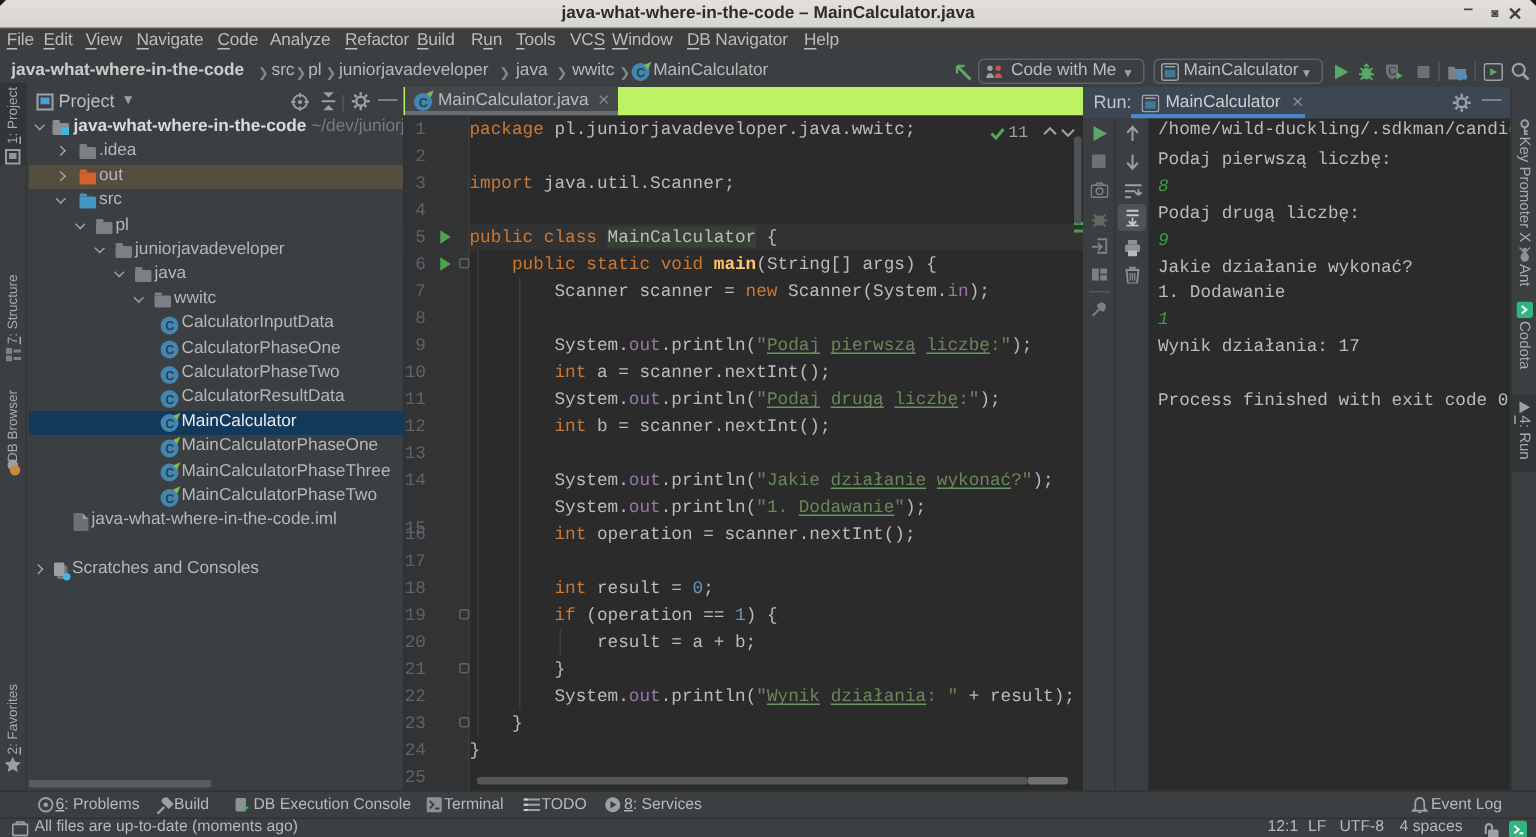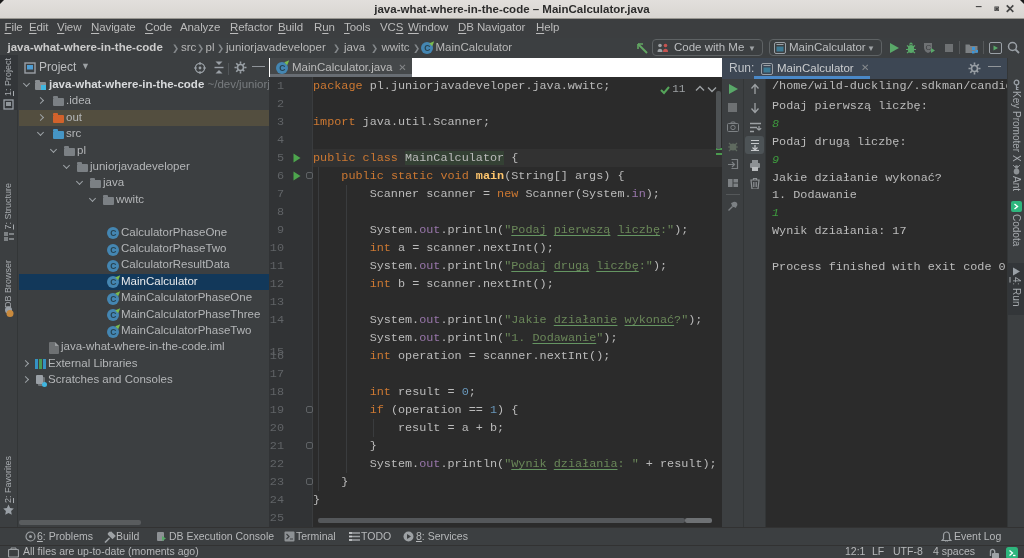--- a/index.html
+++ b/index.html
@@ -23,21 +23,21 @@
 
 #project{left:19px;top:0;width:250px;height:469px;background:#3c3f41;overflow:hidden}
 #pheader{position:absolute;left:0;top:0;width:250px;height:19px}
 #tree{position:absolute;left:0;top:19px;width:250px;height:450px;font-size:11.5px;color:#b4b6b8}
 .trow{position:absolute;left:0;width:250px;height:16.4px;white-space:nowrap}
 .trow .txt{position:absolute;top:1px}
 .ticon{position:absolute;top:2.5px;width:12px;height:12px}
 .tchev{position:absolute;width:5px;height:5px;border-right:1.5px solid #9da2a6;border-bottom:1.5px solid #9da2a6}
 
 #editor{left:269px;top:0;width:453px;height:469px;background:#2b2b2b}
-#tabbar{position:absolute;left:0;top:0;width:453px;height:19px;background:#ffffff}
+#tabbar{position:absolute;left:0;top:0;width:453px;height:19px;background:#bef264}
 #tab1{position:absolute;left:1px;top:0;height:19px;background:#45484a;padding:0 5px 0 22px;line-height:18px;color:#bbbbbb;font-size:11.5px;border-bottom:3px solid #686d73}
 #edbody{position:absolute;left:0;top:19px;width:453px;height:450px;background:#2b2b2b;font-family:"Liberation Mono",monospace;font-size:11.8px;line-height:18px}
 #gutter{position:absolute;left:0;top:0;width:44px;height:450px;background:#313335;border-right:1px solid #3a3c3e;color:#606366;text-align:right}
 #gutter div{position:absolute;right:28px;width:30px;height:18px;text-align:right}
 #code{position:absolute;left:44px;top:0;width:409px;height:450px;overflow:hidden}
 .cl{position:absolute;left:0;width:453px;height:18px;white-space:pre}
 .cl span{white-space:pre}
 .k{color:#cc7832}.s{color:#6a8759}.n{color:#6897bb}.f{color:#9876aa;}.m{color:#ffc66d;font-weight:bold}
 .fm{position:absolute;left:37px;width:7px;height:7px;border:1px solid #5f6265;border-radius:2px;background:#323537}
 .su{text-decoration:underline;text-decoration-color:#659562;text-underline-offset:2px}
@@ -253,20 +253,24 @@
    <div class="trow" style="top:98.4px">
           <span class="tchev e" style="left:58px"></span>
           <span class="ticon fold" style="left:71px"></span>
           <span class="txt" style="left:84px">java</span>
         </div>
    <div class="trow" style="top:114.8px">
           <span class="tchev e" style="left:71px"></span>
           <span class="ticon fold" style="left:84px"></span>
           <span class="txt" style="left:97px">wwitc</span>
         </div>
+   <div class="trow" style="top:131.2px">
+          <span class="ticon cls" style="left:88px"></span>
+          <span class="txt" style="left:102px">CalculatorInputData</span>
+        </div>
    <div class="trow" style="top:164px">
           <span class="ticon cls" style="left:88px"></span>
           <span class="txt" style="left:102px">CalculatorPhaseTwo</span>
         </div>
    <div class="trow" style="top:147.6px">
           <span class="ticon cls" style="left:88px"></span>
           <span class="txt" style="left:102px">CalculatorPhaseOne</span>
         </div>
    <div class="trow" style="top:180.4px">
           <span class="ticon cls" style="left:88px"></span>
@@ -284,25 +288,20 @@
           <span class="ticon cls run" style="left:88px"></span>
           <span class="txt" style="left:102px">MainCalculatorPhaseThree</span>
         </div>
    <div class="trow" style="top:246px">
           <span class="ticon cls run" style="left:88px"></span>
           <span class="txt" style="left:102px">MainCalculatorPhaseTwo</span>
         </div>
    <div class="trow" style="top:262.4px">
           <span class="ticon iml" style="left:30px"></span>
           <span class="txt" style="left:42px">java-what-where-in-the-code.iml</span>
-        </div>
-   <div class="trow" style="top:278.8px">
-          <span class="tchev c" style="left:4px"></span>
-          <span class="ticon lib" style="left:16px"></span>
-          <span class="txt" style="left:29px">External Libraries</span>
         </div>
    <div class="trow" style="top:295.2px">
           <span class="tchev c" style="left:4px"></span>
           <span class="ticon scr" style="left:16px"></span>
           <span class="txt" style="left:29px">Scratches and Consoles</span>
         </div>
    <div class="abs" style="left:0px;top:443px;width:122px;height:5px;background:#595c5e;border-radius:2px"></div>
   </div>
  </div>
  <div class="abs" id="editor">

